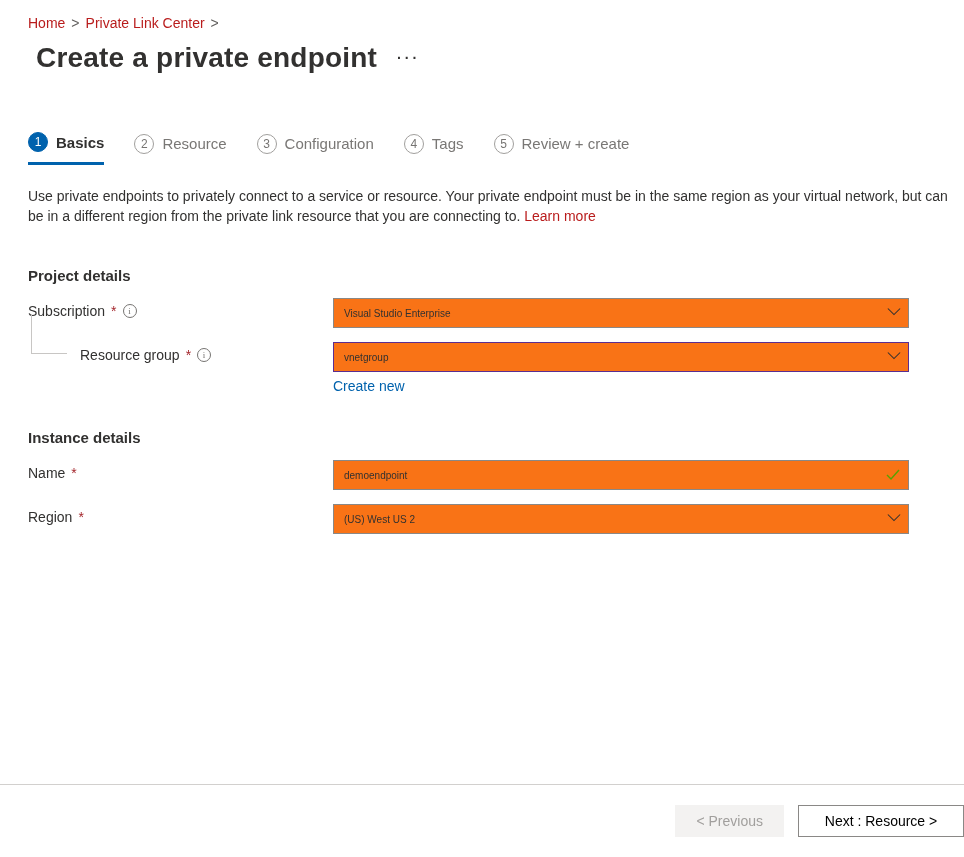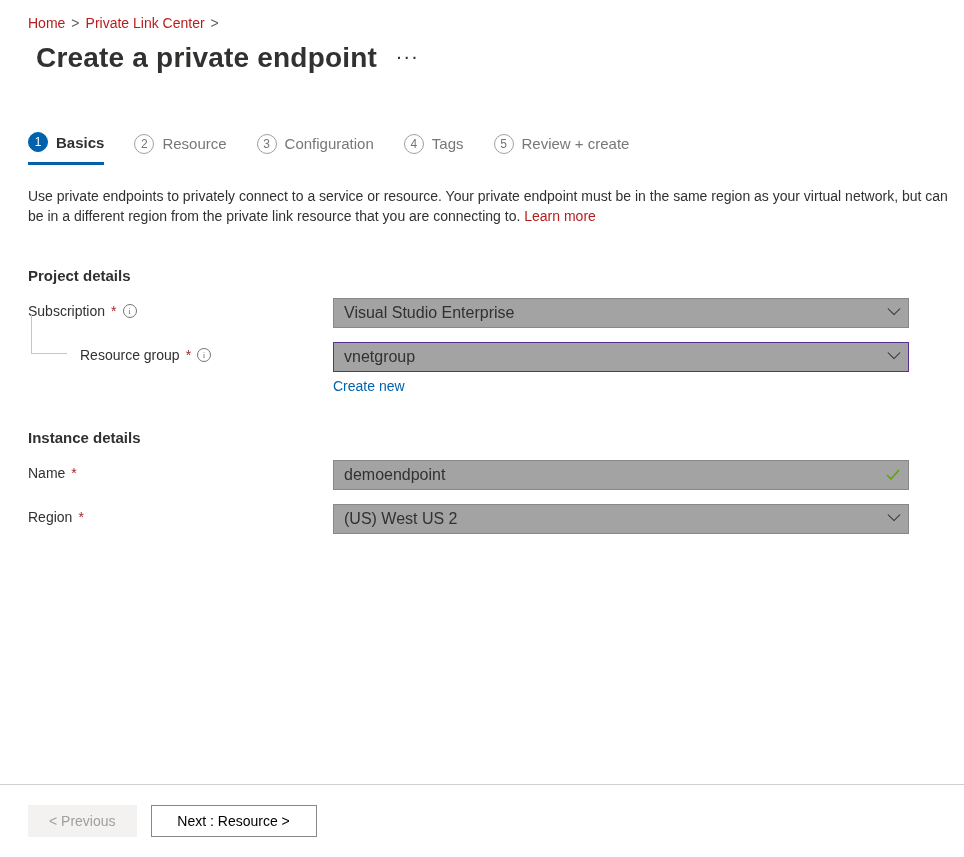--- a/index.html
+++ b/index.html
@@ -35,30 +35,30 @@
     
     .row { display:flex; align-items:flex-start; margin-top:14px; }
     .row .labelcell { width:305px; font-size:14px; display:flex; align-items:center; gap:6px; padding-top:5px;}
     .row.indented .labelcell { padding-left:52px; position:relative; }
     .indent-bracket { position:absolute; left:3px; top:-28px; width:36px; height:40px; border-left:1px solid #c8c6c4; border-bottom:1px solid #c8c6c4; }
     .req { color:#a4262c; }
     .info-icon { width:14px; height:14px; border:1px solid #767472; border-radius:50%; display:inline-flex; align-items:center; justify-content:center; font-size:9px; color:#767472; cursor:default; font-family:Georgia,serif; line-height:1;}
     .row .fieldcell { width:576px; position:relative; }
 
     
-    .select, .textbox { width:100%; height:30px; border:1px solid #8a8886; background:#a3a3a3; font-size:16px; font-family:inherit; padding:0 30px 0 10px; color:#323130; }
+    .select, .textbox { width:100%; height:30px; border:1px solid #8a8886; background:#f97316; font-size:10px; font-family:inherit; padding:0 30px 0 10px; color:#323130; }
     .select.focused { border-color:#5b2e91; }
     .select { appearance:none; cursor:pointer; }
     .fieldcell .chev { position:absolute; right:8px; top:7px; pointer-events:none; }
     .fieldcell .check { position:absolute; right:8px; top:7px; }
     .sub-link { display:inline-block; margin-top:6px; font-size:14px; color:#0062ad; cursor:pointer; }
 
     
     .footer-sep { border-top:1px solid #d2d0ce; width:100%; margin-top:auto; }
-    .footer { height:72px; display:flex; align-items:center; gap:14px; padding-left:28px; }
+    .footer { height:72px; display:flex; align-items:center; gap:14px; padding-left:28px;justify-content:flex-end; }
     .btn { height:32px; font-size:14px; font-family:inherit; padding:0 20px; cursor:pointer; border:1px solid #8a8886; background:#fff; }
     .btn.disabled { background:#f3f2f1; border-color:#f3f2f1; color:#a19f9d; cursor:default; }
     .btn.next { min-width:166px; }
 
     svg.arrow { width:14px; height:14px; }
     svg.checkmark { width:16px; height:16px; }
   </style>
 </head>
 <body>
 

